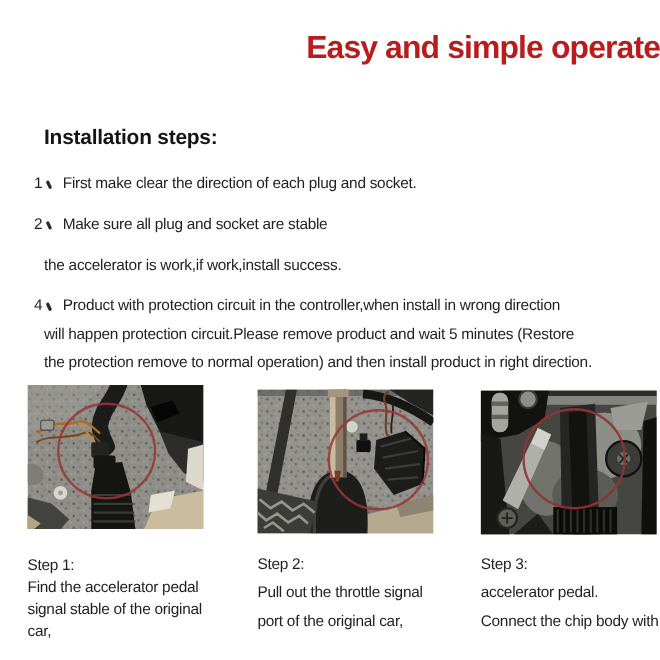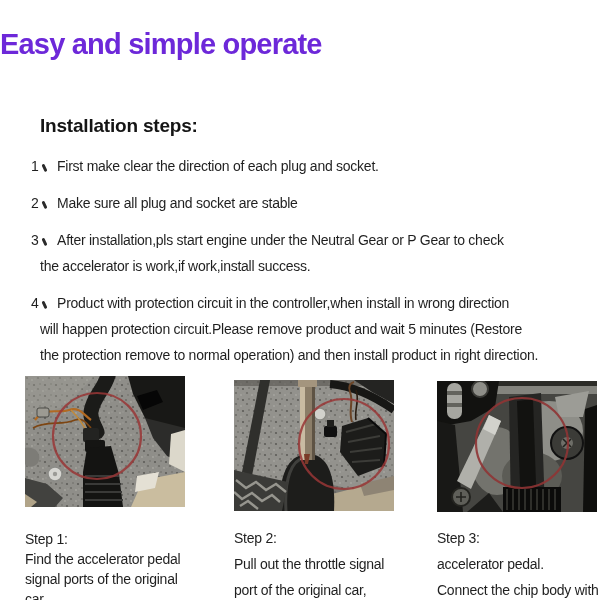--- a/index.html
+++ b/index.html
@@ -2,22 +2,22 @@
 <html><head>
 <meta charset="utf-8">
 <style>
   html,body { margin:0; padding:0; }
   body {
     width:600px; height:600px; background:#ffffff;
     font-family:"Liberation Sans","DejaVu Sans",sans-serif;
     color:#1f1f1f; overflow:hidden; position:relative;
   }
   .title {
-    margin:30px 0 0 0; text-align:left;
-    font-size:29px; font-weight:700; letter-spacing:-0.8px; color:#6d28d9;
+    margin:30px 0 0 0; text-align:right;
+    font-size:29px; font-weight:700; letter-spacing:-0.8px; color:#b91c1c;
     line-height:1;
   }
   .heading {
     margin:56px 0 0 40px;
     font-size:19px; font-weight:600; letter-spacing:-0.2px; color:#151515;
     line-height:1.2;
   }
   .steps { margin:15px 10px 0 31px; font-size:14px; letter-spacing:-0.25px; }
   .step { margin:11px 0 2px 0; padding:0; }
   .step .ln { display:block; white-space:nowrap; line-height:26px; }
@@ -51,21 +51,20 @@
 <h2 class="heading">Installation steps:</h2>
 
 <div class="steps">
   <p class="step">
     <span class="ln"><span class="num">1</span><span class="dunmark"></span><span>First make clear the direction of each plug and socket.</span></span>
   </p>
   <p class="step">
     <span class="ln"><span class="num">2</span><span class="dunmark"></span><span>Make sure all plug and socket are stable</span></span>
   </p>
   <p class="step">
-    <span class="ln"><span class="num">3</span><span class="dunmark"></span><span>After installation,pls start engine under the Neutral Gear or P Gear to check</span></span>
     <span class="ln cont">the accelerator is work,if work,install success.</span>
   </p>
   <p class="step">
     <span class="ln"><span class="num">4</span><span class="dunmark"></span><span>Product with protection circuit in the controller,when install in wrong direction</span></span>
     <span class="ln cont">will happen protection circuit.Please remove product and wait 5 minutes (Restore</span>
     <span class="ln cont">the protection remove to normal operation) and then install product in right direction.</span>
   </p>
 </div>
 
 <div class="bottom">
@@ -177,21 +176,21 @@
       <circle cx="24" cy="116" r="9" fill="#5f5f59" stroke="#23231f" stroke-width="2"></circle>
       <path d="M19,116 h10 M24,111 v10" stroke="#23231f" stroke-width="1.6"></path>
       <path d="M30,131 L52,112 L66,131 Z" fill="#1c1c1a"></path>
       <ellipse cx="85" cy="62" rx="46" ry="45" fill="none" stroke="#8f3434" stroke-width="2.2" opacity="0.9"></ellipse>
     </svg>
   </div>
 
   <div class="caption c1">
     <span class="lbl">Step 1:</span>
     <span class="ln">Find the accelerator pedal</span>
-    <span class="ln">signal ports of the original</span>
+    <span class="ln">signal stable of the original</span>
     <span class="ln">car,</span>
   </div>
 
   <div class="caption c2">
     <span class="lbl">Step 2:</span>
     <span class="ln">Pull out the throttle signal</span>
     <span class="ln">port of the original car,</span>
   </div>
 
   <div class="caption c3">

